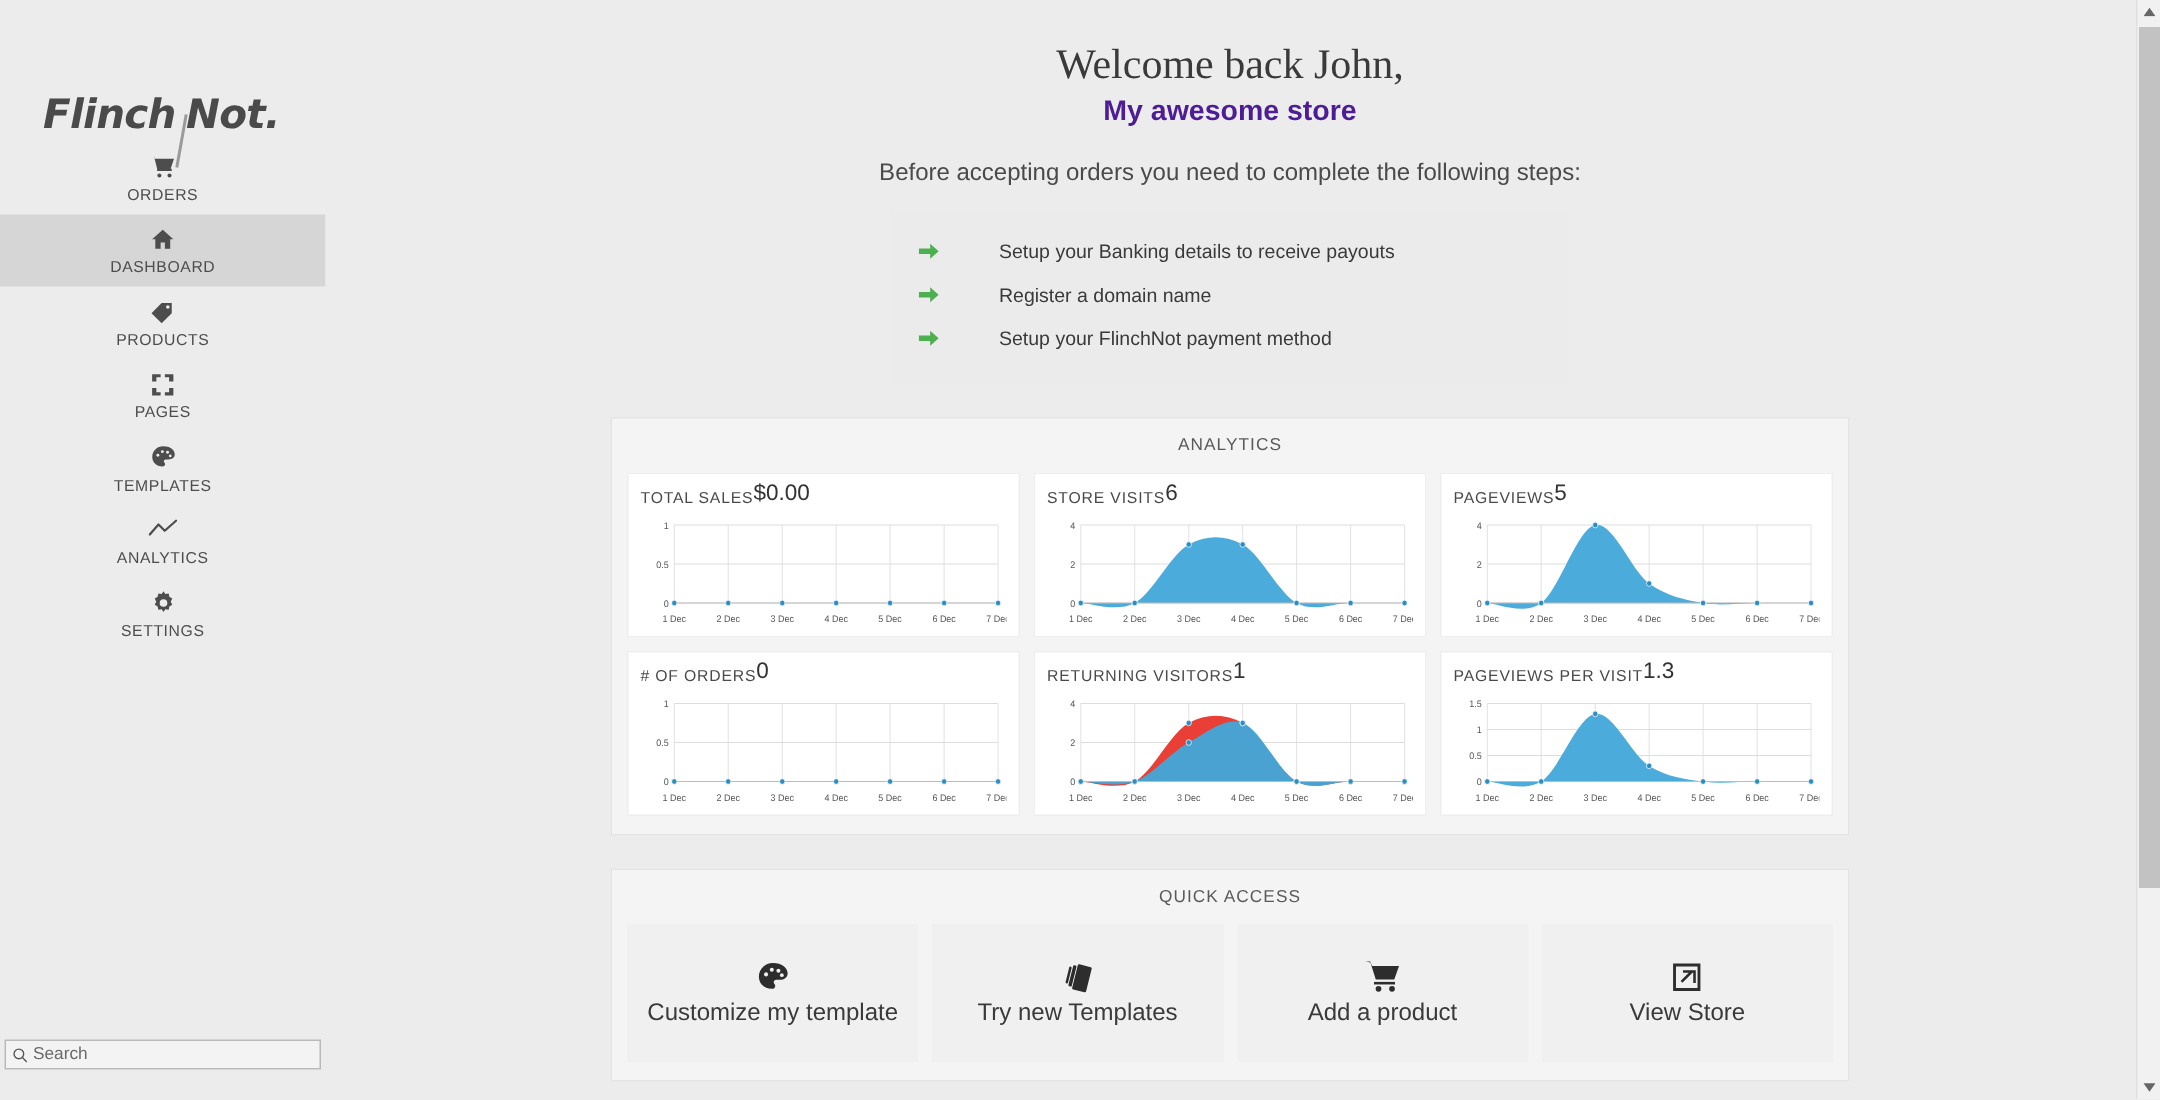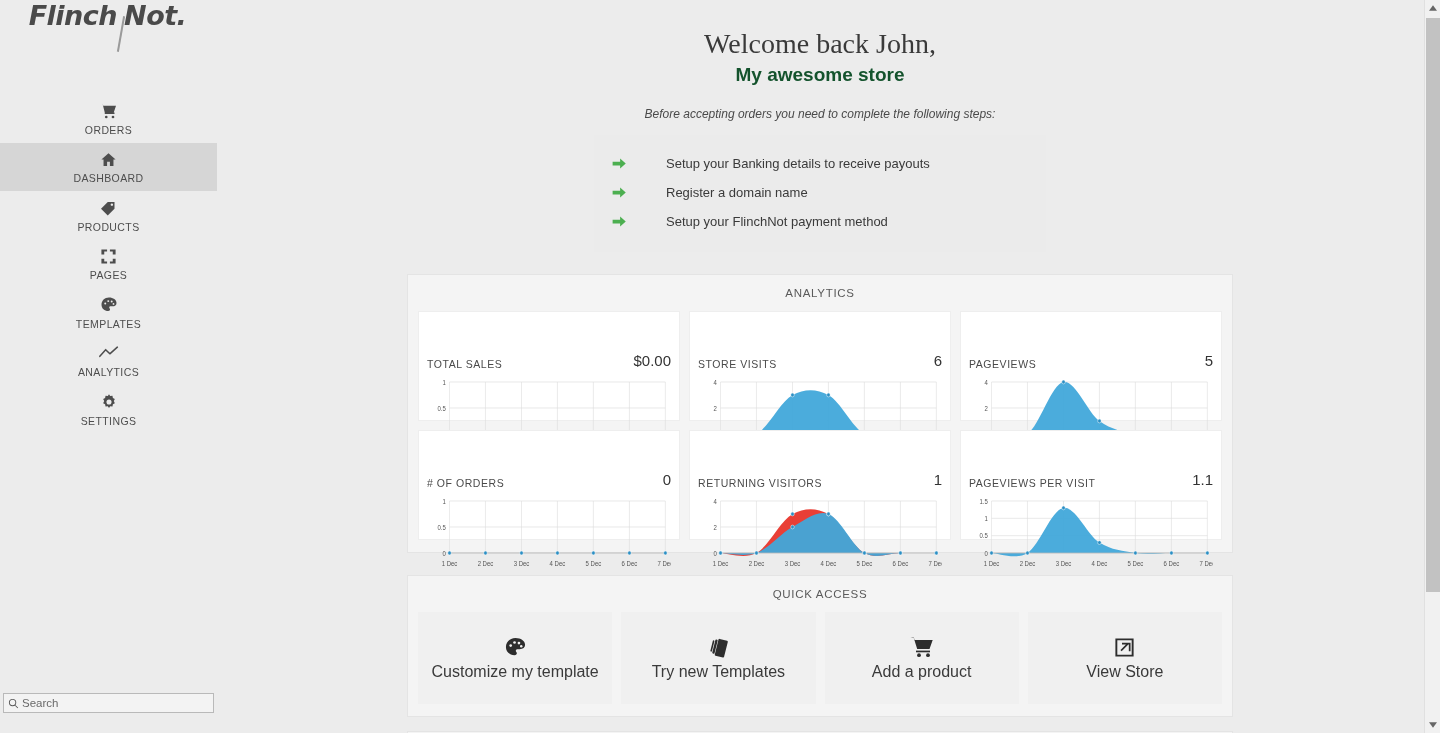--- a/index.html
+++ b/index.html
@@ -13,21 +13,21 @@
 
   
   .sidebar {
     width: 217px; height: 733px;
     background: #ececec;
     position: relative;
     flex: 0 0 217px;
   }
   .logo-wrap {
     height: 92px;
-    display: flex; align-items: flex-start; justify-content: center;
+    display: flex; align-items: flex-end; justify-content: center;
   }
   .logo {
     font-family: "DejaVu Sans", sans-serif;
     font-size: 27px; font-weight: bold; font-style: italic;
     color: #4a4a4a; letter-spacing: -0.5px;
     position: relative; padding-right: 2px;
   }
   .logo .slash {
     display: inline-block;
     position: relative;
@@ -86,26 +86,26 @@
   .welcome {
     text-align: center;
     padding-top: 26px;
   }
   .welcome h1 {
     font-size: 28px; font-weight: 400; color: #3a3a3a;
     line-height: 1.25;
     font-family: Liberation Serif, serif;
   }
   .welcome h2 {
-    font-size: 19px; font-weight: bold; color: #14532d;
+    font-size: 19px; font-weight: bold; color: #4c1d95;
     margin-top: 3px;
     font-family: "Liberation Sans", sans-serif;
   }
   .welcome p.sub {
-    font-size: 12px; color: #4a4a4a; margin-top: 21px; font-style: italic;
+    font-size: 16px; color: #4a4a4a; margin-top: 21px;
   }
 
   .steps-panel {
     margin: 14px auto 0 auto;
     width: 452px;
     background: #ebebeb;
     padding: 14px 0 16px 0;
   }
   .step {
     display: flex; align-items: center;
@@ -137,21 +137,21 @@
     grid-template-columns: repeat(3, 1fr);
     gap: 9px;
   }
   .card {
     background: #ffffff;
     border: 1px solid #eeeeee;
     padding: 10px 8px 6px 8px;
     position: relative;
     height: 110px;
   }
-  .card-head { display:flex; justify-content: space-between; align-items:flex-start;margin-top:36px; }
+  .card-head { display:flex; justify-content: flex-start; align-items:flex-start; }
   .card-title {
     font-size: 10.5px; letter-spacing: 0.55px; color: #4a4a4a;
     font-weight: 400; text-transform: uppercase;
   }
   .card-value {
     font-size: 15px; color: #333; font-weight: 400;
     line-height: 0.9; margin-top: -4px;
   }
   .chart { margin-top: 6px; position: relative; }
   .chart svg { display:block; width: 100%; height: 76px; }
@@ -535,21 +535,21 @@
                   <text x="139.0" y="71" text-anchor="middle" font-size="6.4" fill="#555" font-family="Liberation Sans, sans-serif">4 Dec</text>
                   <text x="177.3" y="71" text-anchor="middle" font-size="6.4" fill="#555" font-family="Liberation Sans, sans-serif">5 Dec</text>
                   <text x="215.7" y="71" text-anchor="middle" font-size="6.4" fill="#555" font-family="Liberation Sans, sans-serif">6 Dec</text>
                   <text x="254.0" y="71" text-anchor="middle" font-size="6.4" fill="#555" font-family="Liberation Sans, sans-serif">7 Dec</text>
                 </svg>
               </div>
             </div>
             <div class="card">
               <div class="card-head">
                 <div class="card-title">PAGEVIEWS PER VISIT</div>
-                <div class="card-value">1.1</div>
+                <div class="card-value">1.3</div>
               </div>
               <div class="chart">
                 <svg viewBox="0 0 260 76" preserveAspectRatio="none">
                   <line x1="24" y1="58.0" x2="254" y2="58.0" stroke="#dddddd" stroke-width="0.7"></line>
                   <text x="20" y="60.6" text-anchor="end" font-size="6.4" fill="#555" font-family="Liberation Sans, sans-serif">0</text>
                   <line x1="24" y1="40.7" x2="254" y2="40.7" stroke="#dddddd" stroke-width="0.7"></line>
                   <text x="20" y="43.3" text-anchor="end" font-size="6.4" fill="#555" font-family="Liberation Sans, sans-serif">0.5</text>
                   <line x1="24" y1="23.3" x2="254" y2="23.3" stroke="#dddddd" stroke-width="0.7"></line>
                   <text x="20" y="25.9" text-anchor="end" font-size="6.4" fill="#555" font-family="Liberation Sans, sans-serif">1</text>
                   <line x1="24" y1="6.0" x2="254" y2="6.0" stroke="#dddddd" stroke-width="0.7"></line>

